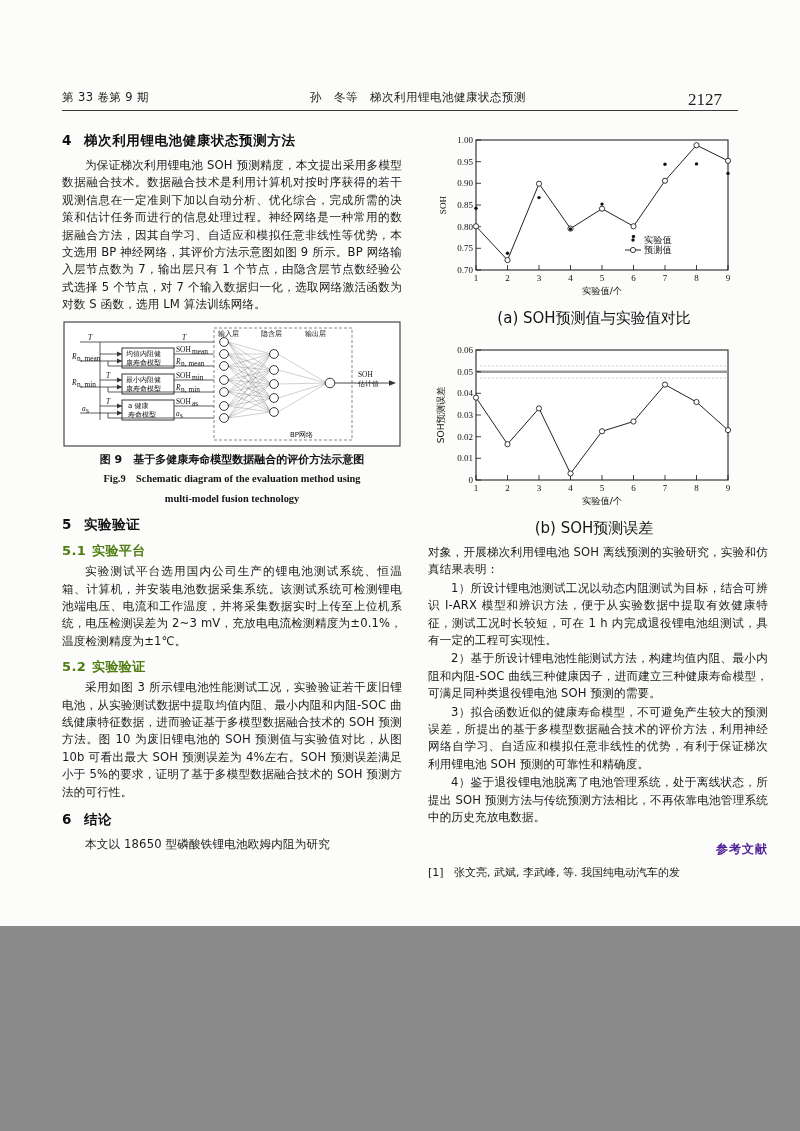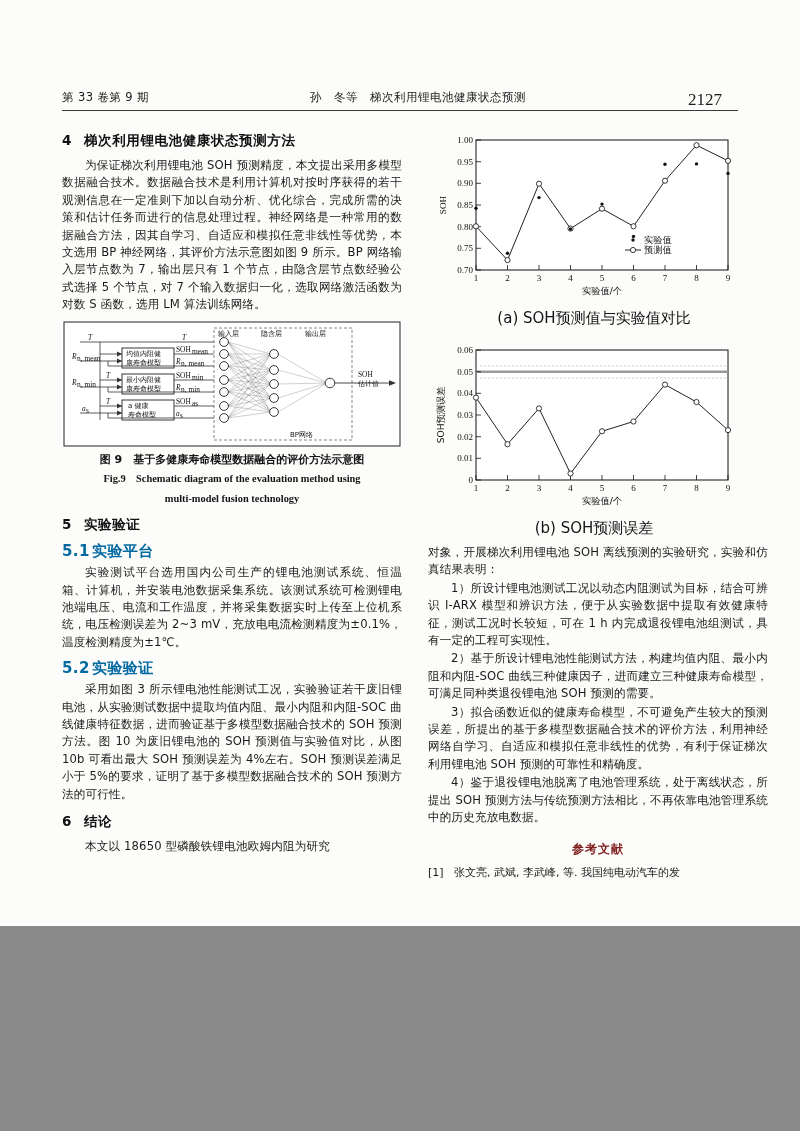--- a/index.html
+++ b/index.html
@@ -17,21 +17,21 @@
   .runhead .rh-right{position:absolute;right:16px;top:0;font-size:17px;color:#1b1b1b;}
   .rule{position:absolute;left:62px;top:110px;width:676px;height:0;border-top:1.1px solid #3a3a3a;}
 
   
   .col{position:absolute;top:122px;width:340px;}
   .col-left{left:62px;}
   .col-right{left:428px;}
 
   h2.sec{font-size:13.5px;font-weight:bold;margin:10px 0 7px 0;color:#111;letter-spacing:.6px;}
   h2.sec .num{display:inline-block;width:22px;}
-  h3.subsec{font-size:15px;font-weight:bold;margin:8px 0 3px 0;color:#0369a1;letter-spacing:.4px;}
+  h3.subsec{font-size:13px;font-weight:bold;margin:8px 0 3px 0;color:#4d7c0f;letter-spacing:.4px;}
   h3.subsec .num{display:inline-block;width:30px;}
   p.body{
     font-size:11.6px;line-height:17.4px;color:#1a1a1a;margin:0 0 1px 0;
     text-align:justify;text-justify:inter-ideograph;text-indent:23px;
     letter-spacing:.15px;
   }
   p.body.noind{text-indent:0;}
 
   
   .figbox{margin:6px 0 2px 0;}
@@ -41,21 +41,21 @@
 
   
   .fig9{position:relative;width:340px;height:128px;}
   .fig9 svg{display:block;}
 
   
   .chartwrap{position:relative;width:332px;}
   .subcap{font-size:15px;text-align:center;color:#141414;margin-top:1px;}
 
   
-  .refhead{font-size:12px;font-weight:bold;text-align:center;margin:14px 0 7px 0;color:#7f1d1d;letter-spacing:1px;}
+  .refhead{font-size:12px;font-weight:bold;text-align:right;margin:14px 0 7px 0;color:#4c1d95;letter-spacing:1px;}
   p.ref{font-size:11px;line-height:16px;color:#1a1a1a;margin:0;text-indent:0;
         padding-left:26px;text-align:justify;}
   p.ref .refnum{position:absolute;margin-left:-26px;}
 
   
   .wanfang{position:absolute;left:62px;top:1094px;font-size:11px;color:#2a2a2a;letter-spacing:1px;}
   .sitemark{position:absolute;right:64px;top:1090px;font-size:15px;color:#6d28d9;font-weight:bold;
             font-family:"Liberation Sans","DejaVu Sans",sans-serif;letter-spacing:.2px;}
   .botline{position:absolute;left:62px;top:1119px;width:676px;height:0;border-top:1px solid #cfcfcf;}
 

